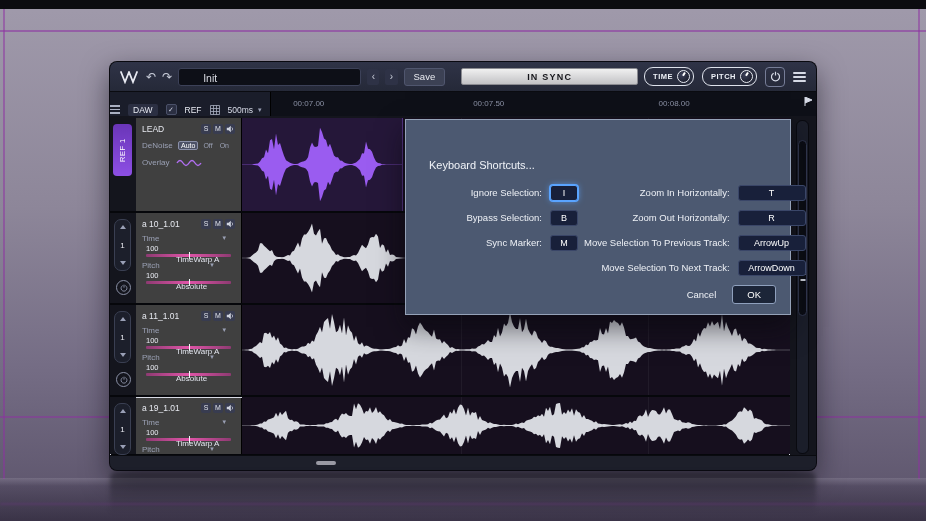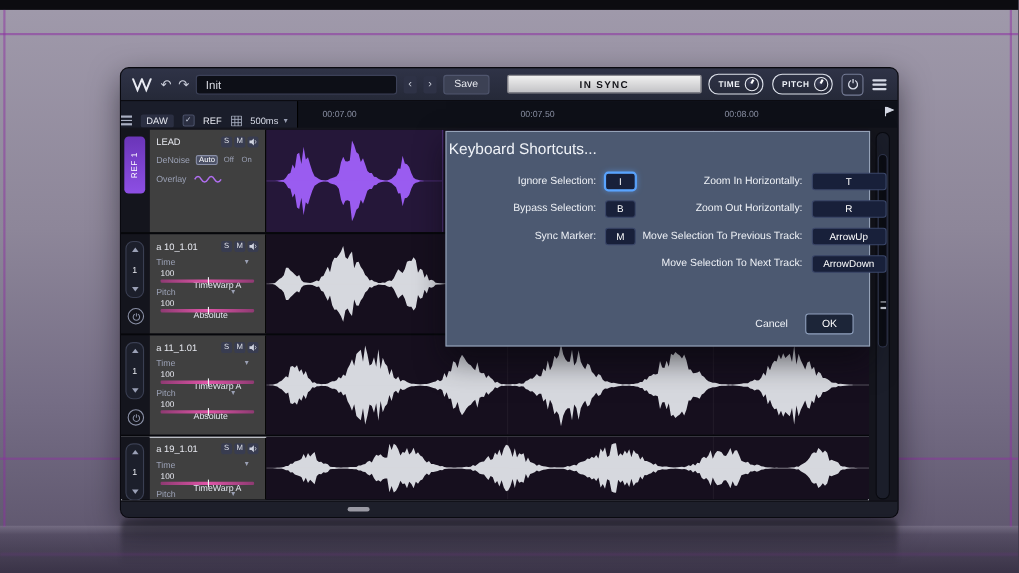--- a/index.html
+++ b/index.html
@@ -21,21 +21,21 @@
   
   .window{position:absolute;left:110px;top:62px;width:706px;height:408px;background:#14151d;
     border-radius:7px;box-shadow:0 10px 28px rgba(10,8,16,.55),0 0 0 1px #0a0b10;overflow:hidden;}
 
   
   .tb1{position:absolute;left:0;top:0;right:0;height:30px;display:flex;align-items:center;gap:6px;
     padding:0 10px;box-sizing:border-box;background:linear-gradient(#2f3347,#252938);border-bottom:1px solid #0a0b10;}
   .logo-w{flex:0 0 auto;display:flex;align-items:center;}
   .icon-btn{color:#c9cdd9;font-size:12px;line-height:1;cursor:default;}
   .preset-field{width:195px;height:18px;background:#0d0f17;border:1px solid #3c4158;border-radius:3px;
-    color:#d8dae2;font-size:10.5px;line-height:18px;padding-left:8px;box-sizing:border-box;}
+    color:#d8dae2;font-size:10.5px;line-height:18px;padding-left:24px;box-sizing:border-box;}
   .pn-btn{width:13px;height:16px;background:#2e3246;border-radius:2px;color:#c9cdd9;font-size:10px;
     display:flex;align-items:center;justify-content:center;}
   .save-btn{height:16px;padding:0 9px;background:#3c4154;border:1px solid #50566e;border-radius:3px;
     color:#e9ebf1;font-size:9.5px;display:flex;align-items:center;}
   .status-display{width:188px;height:15px;margin-left:10px;border-radius:2px;border:1px solid #8a8a90;
     background:linear-gradient(#f0f0f0,#c2c2c5);color:#15151a;font-size:9px;font-weight:bold;
     letter-spacing:1.2px;display:flex;align-items:center;justify-content:center;}
   .right-group{margin-left:auto;display:flex;align-items:center;gap:8px;}
   .pill-btn{height:17px;border:1px solid #dfe3ec;border-radius:9px;display:flex;align-items:center;
     gap:4px;padding:0 3px 0 8px;color:#eef1f7;font-size:7.5px;font-weight:bold;letter-spacing:.5px;}
@@ -119,21 +119,21 @@
   .vmarks{position:absolute;left:50%;top:46%;transform:translateX(-50%);display:flex;
     flex-direction:column;gap:4px;}
   .vmarks i{width:5px;height:1.5px;background:#d0d4de;display:block;}
   .bottombar{position:absolute;left:0;right:0;bottom:0;height:14px;background:#1d1f2a;
     border-top:1px solid #0a0b10;}
   .handle-pill{position:absolute;left:206px;top:5px;width:20px;height:4px;background:#9a9aa4;border-radius:2px;}
 
   
   .dialog{position:absolute;left:405px;top:119px;width:386px;height:196px;background:#4c5971;
     border:1px solid #95a2b8;box-shadow:0 12px 26px rgba(8,8,14,.6);z-index:20;box-sizing:border-box;}
-  .dlg-title{padding:7px 2px 5px;font-size:14px;color:#f0f3f8;}
+  .dlg-title{padding:7px 23px 5px;font-size:11px;color:#f0f3f8;margin-top:32px;}
   .dlg-cols{display:flex;padding:8px 10px 0;gap:6px;}
   .dlg-col-left{flex:0 0 162px;display:flex;flex-direction:column;gap:8px;}
   .dlg-col-right{flex:1;display:flex;flex-direction:column;gap:8px;}
   .dlg-row{display:flex;align-items:center;justify-content:flex-end;gap:8px;height:17px;}
   .dlg-label{font-size:9.5px;color:#eef1f6;text-align:right;white-space:nowrap;}
   .keybtn{min-width:12px;padding:2px 7px;background:#18203a;border:1px solid #3a4668;border-radius:3px;
     color:#fff;font-size:9px;text-align:center;}
   .keybtn.wide{width:66px;padding:2px 0;}
   .keybtn.hl{border-color:#5aa4ff;box-shadow:0 0 0 1px #5aa4ff,0 0 6px rgba(90,164,255,.8);}
   .dlg-footer{position:absolute;right:14px;bottom:10px;display:flex;align-items:center;gap:16px;}

